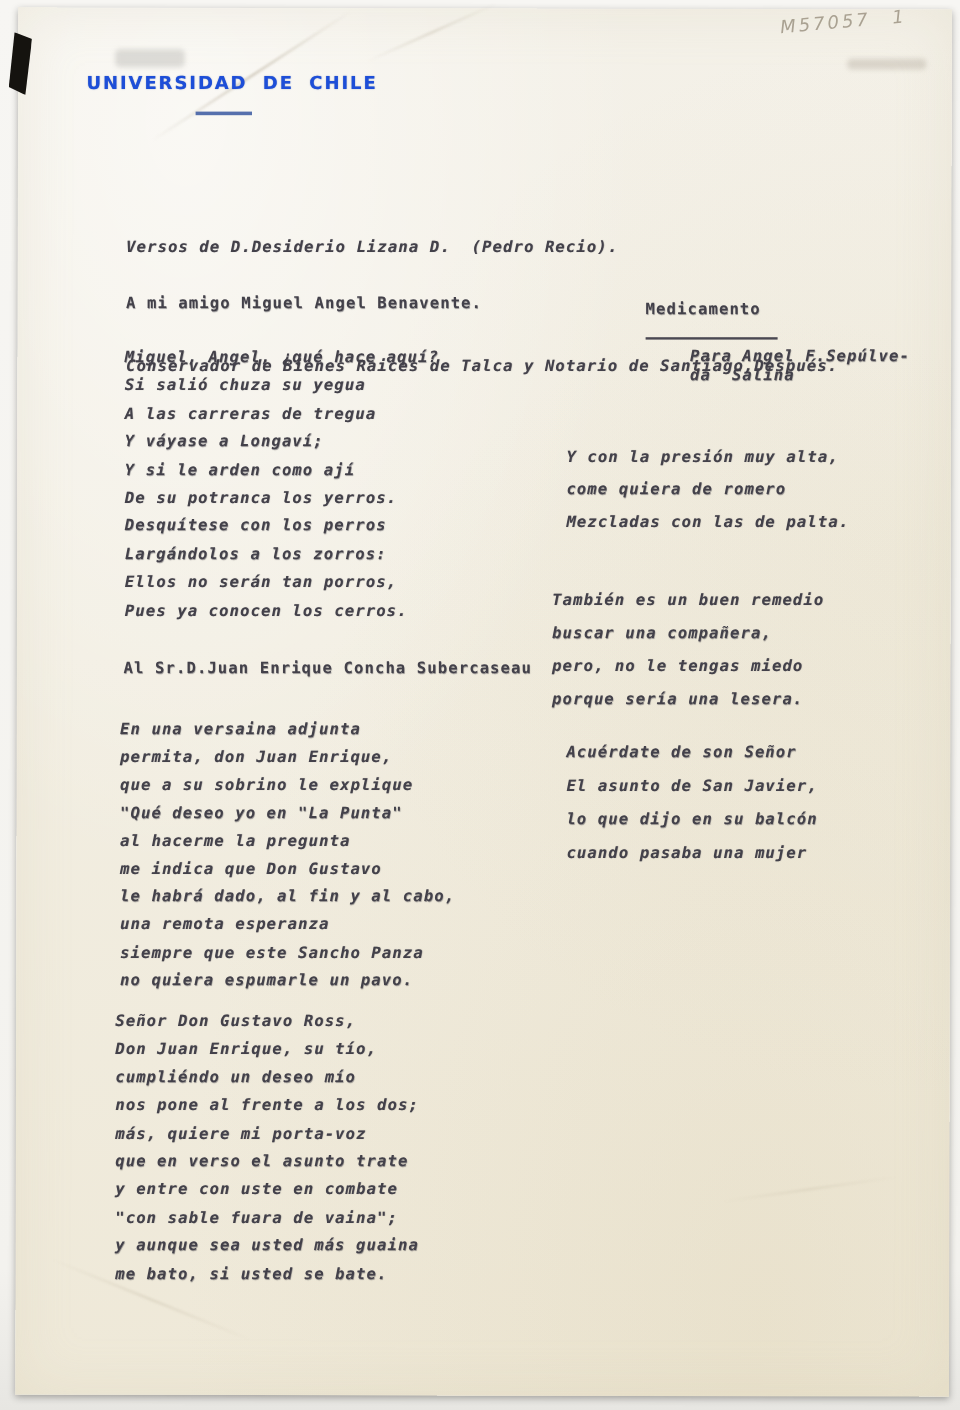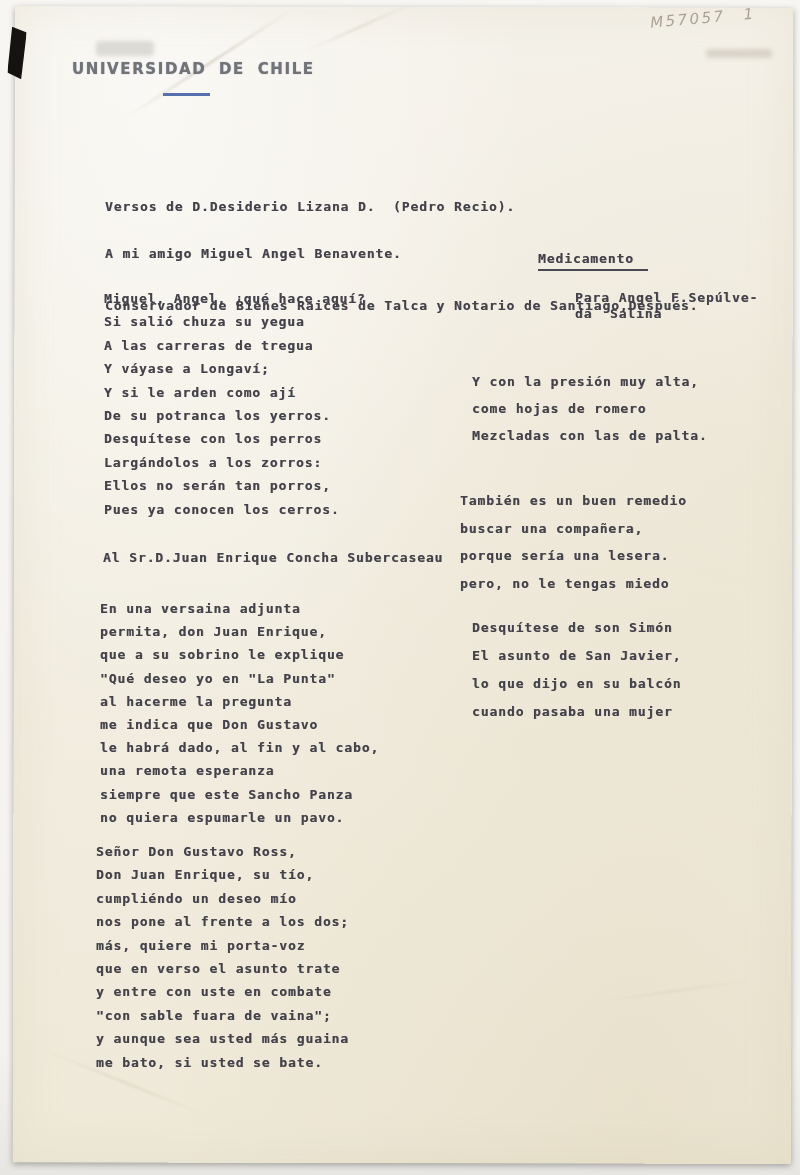--- a/index.html
+++ b/index.html
@@ -30,40 +30,40 @@
   .crease.c3{left:36px;top:1082px;width:180px;transform:rotate(22deg);opacity:.5;}
   .crease.c4{left:600px;top:990px;width:150px;transform:rotate(-8deg);opacity:.35;}
   .smudge{position:absolute;filter:blur(2px);border-radius:4px;}
   .smudge.stamp-ghost{left:96px;top:41px;width:58px;height:15px;background:rgba(120,118,112,0.22);}
   .smudge.stamp-right{left:706px;top:49px;width:66px;height:9px;background:rgba(150,140,125,0.28);}
   .tw{
     position:absolute;color:#43414a;font-size:13px;letter-spacing:0.9px;
     white-space:pre;font-weight:bold;
     text-shadow:0.4px 0.4px 0.6px rgba(67,65,74,0.5);
   }
-  .tline{display:block;}
+  .tline{display:block;font-style:italic;}
   .uchile{
     position:absolute;left:72px;top:60px;
     font-family:"DejaVu Sans", sans-serif;font-weight:bold;font-size:15px;
-    letter-spacing:1.6px;color:#737373;white-space:pre;
+    letter-spacing:1.6px;color:#1d4ed8;white-space:pre;
     text-shadow:0 0 1px rgba(46,79,156,0.65);
     word-spacing:6px;
   }
   .uchile-underline{
     position:absolute;left:163px;top:93px;width:47px;height:3px;
     background:#2e4f9c;opacity:0.8;filter:blur(0.3px);
   }
   .pencil{
     position:absolute;left:650px;top:8px;width:130px;
     font-family:"DejaVu Sans", sans-serif;font-style:italic;font-size:15px;
     color:#9e9585;letter-spacing:2.5px;transform:rotate(-5deg);opacity:0.85;
     white-space:pre;
   }
   .pencil .num{margin-left:18px;}
-  .med-title{border-bottom:2px solid #4a4852;padding-right:14px;padding-bottom:3px;}
+  .med-title{border-bottom:2px solid #4a4852;padding-right:14px;padding-bottom:15px;}
 </style>
 </head>
 <body>
 
 <div class="paper"></div>
 
 <div class="corner-notch"></div>
 <div class="crease c1"></div>
 <div class="crease c2"></div>
 <div class="crease c3"></div>
@@ -86,15 +86,15 @@
 
 <div class="tw" style="left:103px;top:550px;">Al Sr.D.Juan Enrique Concha Subercaseau</div>
 <div class="tw" style="left:100px;top:597px;line-height:23.2px;"><div class="tline">En una versaina adjunta</div><div class="tline">permita, don Juan Enrique,</div><div class="tline">que a su sobrino le explique</div><div class="tline">"Qué deseo yo en "La Punta"</div><div class="tline">al hacerme la pregunta</div><div class="tline">me indica que Don Gustavo</div><div class="tline">le habrá dado, al fin y al cabo,</div><div class="tline">una remota esperanza</div><div class="tline">siempre que este Sancho Panza</div><div class="tline">no quiera espumarle un pavo.</div></div>
 
 <div class="tw" style="left:96px;top:840px;line-height:23.4px;"><div class="tline">Señor Don Gustavo Ross,</div><div class="tline">Don Juan Enrique, su tío,</div><div class="tline">cumpliéndo un deseo mío</div><div class="tline">nos pone al frente a los dos;</div><div class="tline">más, quiere mi porta-voz</div><div class="tline">que en verso el asunto trate</div><div class="tline">y entre con uste en combate</div><div class="tline">"con sable fuara de vaina";</div><div class="tline">y aunque sea usted más guaina</div><div class="tline">me bato, si usted se bate.</div></div>
 
 <div class="tw" style="left:538px;top:251px;"><span class="med-title">Medicamento</span></div>
 
 <div class="tw" style="left:575px;top:290px;line-height:16px;"><div class="tline">Para Angel F.Sepúlve-</div><div class="tline">da  Salina</div></div>
 
-<div class="tw" style="left:472px;top:368px;line-height:27px;"><div class="tline">Y con la presión muy alta,</div><div class="tline">come hojas de romero</div><div class="tline">Mezcladas con las de palta.</div></div>
-<div class="tw" style="left:460px;top:487px;line-height:27.5px;"><div class="tline">También es un buen remedio</div><div class="tline">buscar una compañera,</div><div class="tline">porque sería una lesera.</div><div class="tline">pero, no le tengas miedo</div></div>
-<div class="tw" style="left:472px;top:614px;line-height:28px;"><div class="tline">Desquítese de son Simón</div><div class="tline">El asunto de San Javier,</div><div class="tline">lo que dijo en su balcón</div><div class="tline">cuando pasaba una mujer</div></div>
+<div class="tw" style="left:472px;top:368px;line-height:27px;"><div class="tline">Y con la presión muy alta,</div><div class="tline">come quiera de romero</div><div class="tline">Mezcladas con las de palta.</div></div>
+<div class="tw" style="left:460px;top:487px;line-height:27.5px;"><div class="tline">También es un buen remedio</div><div class="tline">buscar una compañera,</div><div class="tline">pero, no le tengas miedo</div><div class="tline">porque sería una lesera.</div></div>
+<div class="tw" style="left:472px;top:614px;line-height:28px;"><div class="tline">Acuérdate de son Señor</div><div class="tline">El asunto de San Javier,</div><div class="tline">lo que dijo en su balcón</div><div class="tline">cuando pasaba una mujer</div></div>
 
 </body></html>

